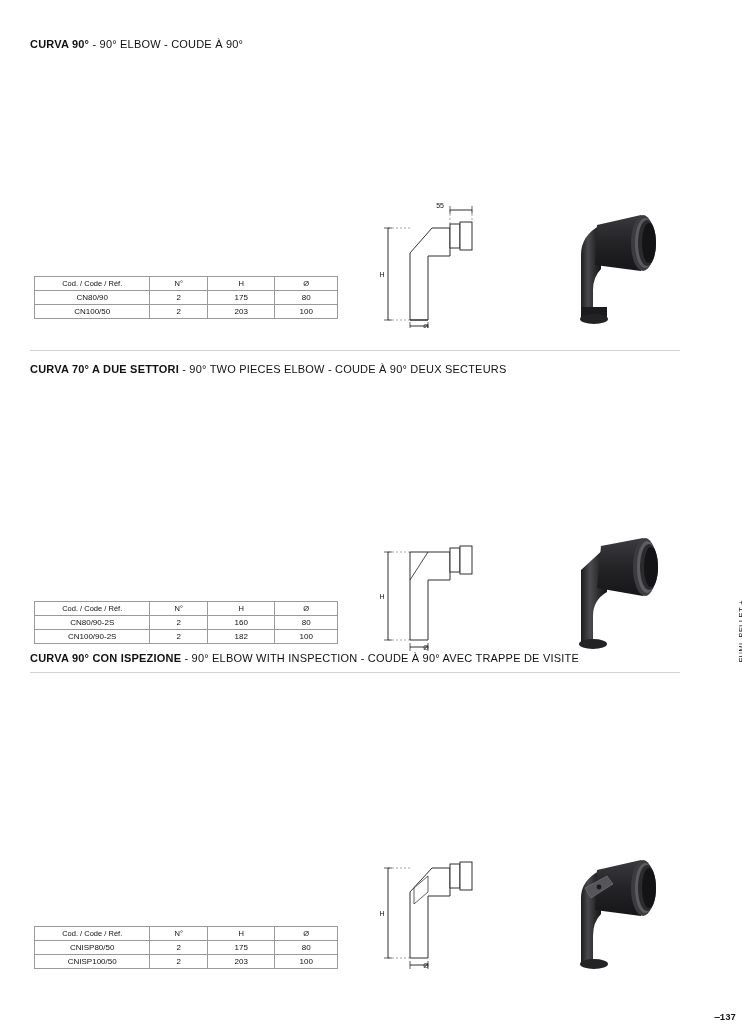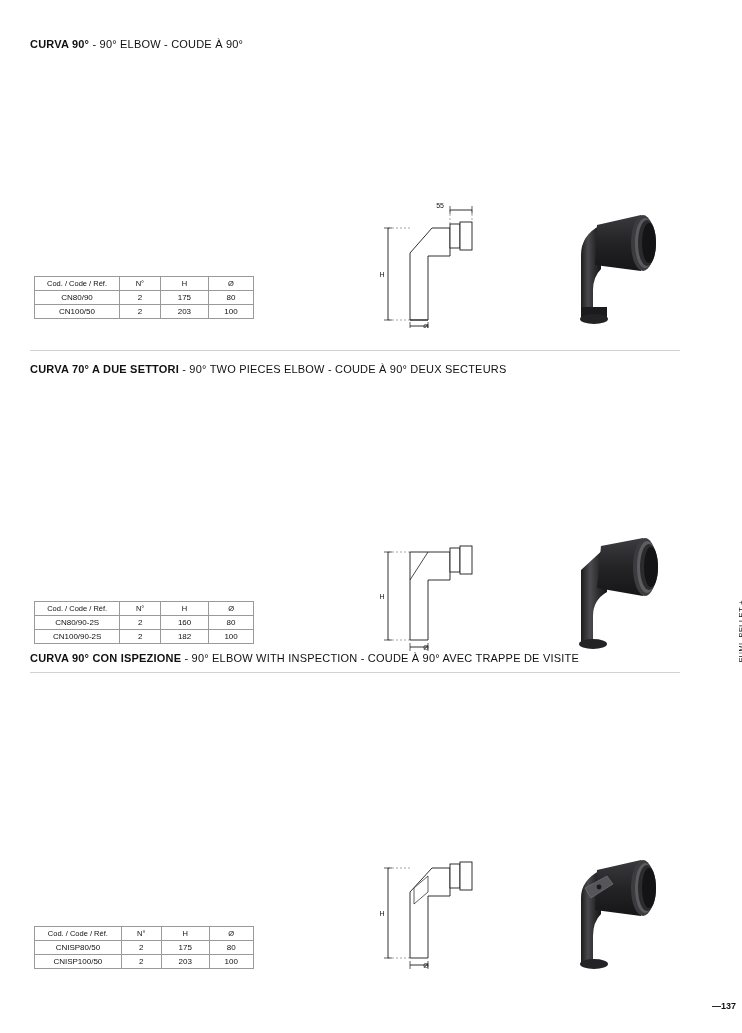--- a/index.html
+++ b/index.html
@@ -45,21 +45,21 @@
     width: 650px;
     height: 1px;
     background: #d2d2d2;
   }
 
   
   table.spec {
     position: absolute;
     border-collapse: collapse;
     font-size: 8px;
-    width: 220px;
+    width: 304px;
   }
   table.spec th, table.spec td {
     border: 1px solid #9a9a9a;
     text-align: center;
     height: 13px;
     line-height: 13px;
     padding: 0;
     font-weight: normal;
     color: #111;
   }
@@ -95,24 +95,25 @@
     letter-spacing: 0.4px;
     color: #111;
     line-height: 11px;
     text-align: left;
   }
 
   
   .page-number {
     position: absolute;
     right: 30px;
-    bottom: 22px;
+    bottom: 10px;
     font-size: 9px;
     font-weight: bold;
     color: #111;
+    font-family: Liberation Mono, monospace;
   }
 </style>
 </head>
 <body>
 
 <div class="page">
 
   <div class="section-heading" style="top:38px;">
     <span class="bold">CURVA 90°</span><span class="light"> - 90° ELBOW - COUDE À 90°</span>
   </div>

